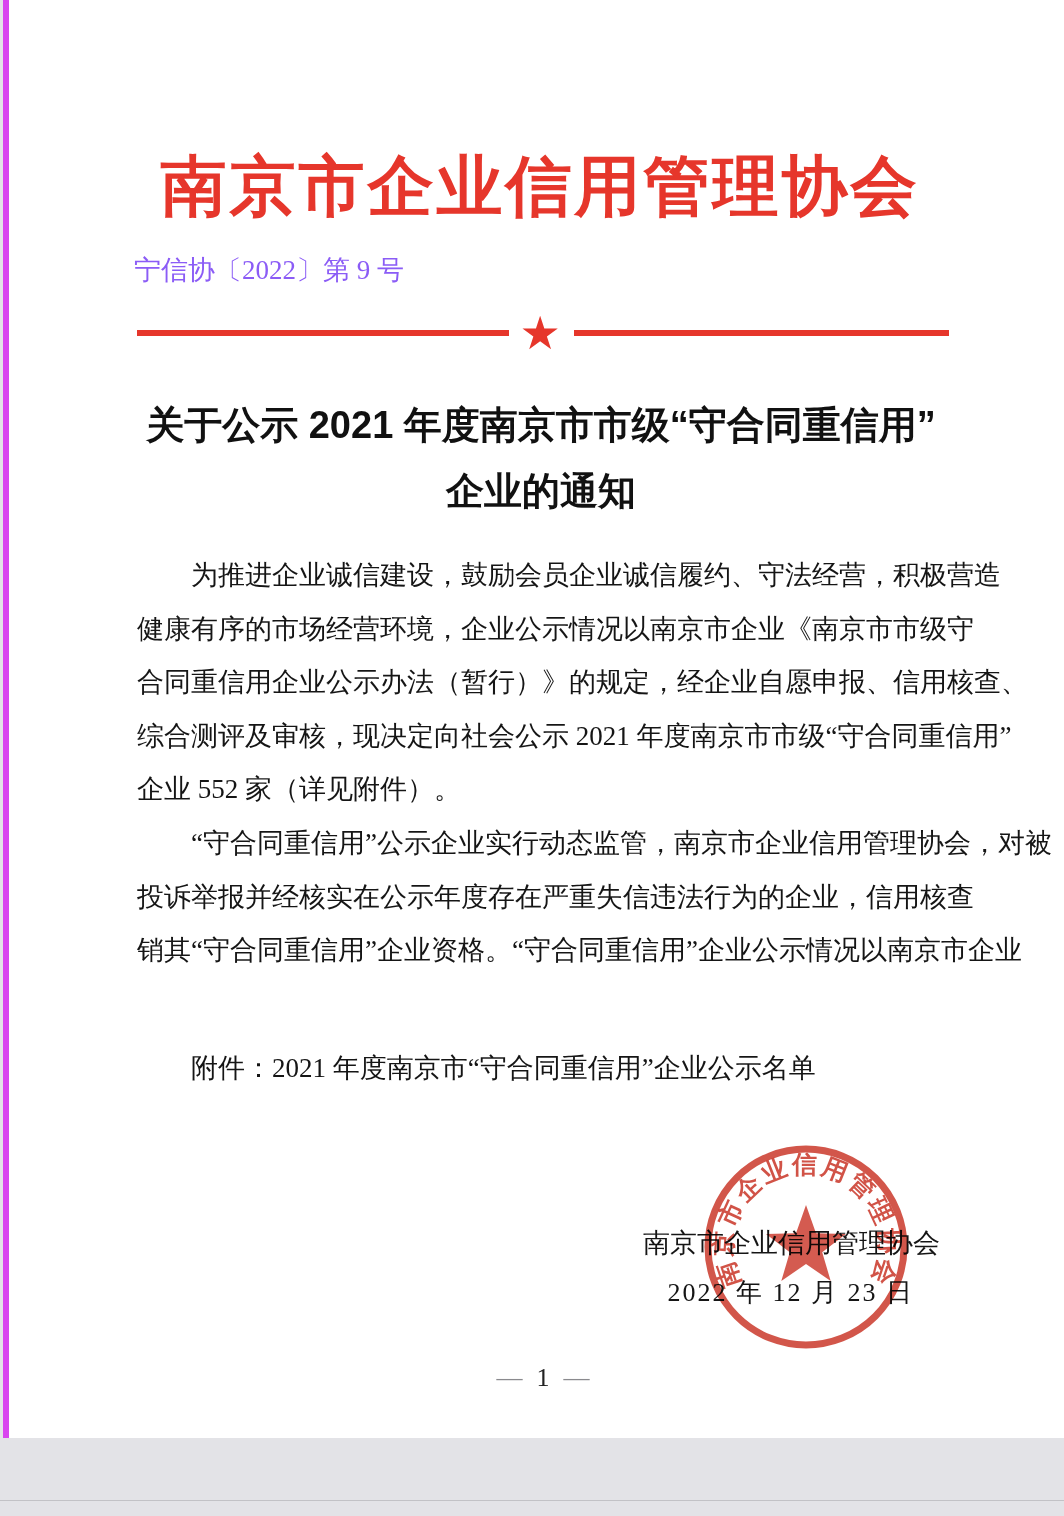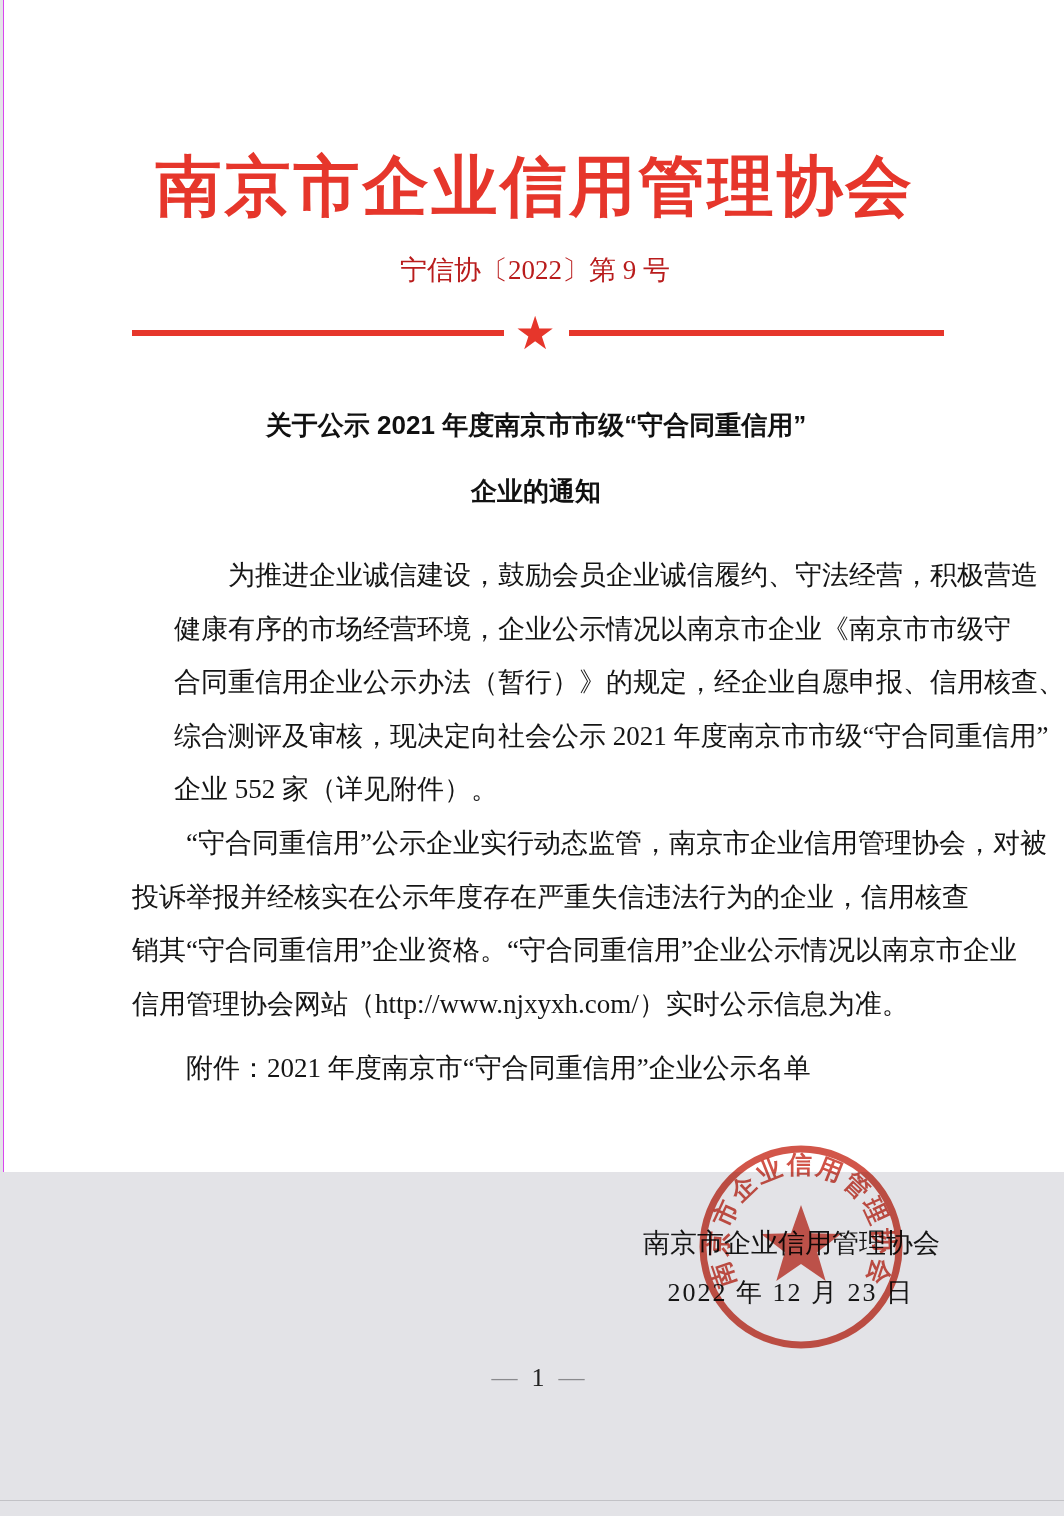--- a/index.html
+++ b/index.html
@@ -4,23 +4,23 @@
 <style>
   * { margin: 0; padding: 0; box-sizing: border-box; }
   html, body { width: 1064px; height: 1516px; overflow: hidden; }
   body {
     background: #e3e3e7;
     font-family: "Liberation Serif", "DejaVu Serif", serif;
   }
   .paper {
     position: absolute;
     left: 3px; top: 0;
-    width: 1061px; height: 1172px;
+    width: 1061px; height: 1438px;
     background: #ffffff;
-    border-left: 1px solid #d946ef;
+    border-left: 6px solid #d946ef;
   }
   .canvas-strip {
     position: absolute;
     left: 0; top: 1500px;
     width: 1064px; height: 16px;
     background: #e3e3e7;
     border-top: 1px solid #c2c2c6;
   }
   
   .org-title {
@@ -34,23 +34,23 @@
     font-size: 66px;
     letter-spacing: 3px;
     color: #e6362b;
     white-space: nowrap;
   }
   .doc-number {
     position: absolute;
     left: 125px; top: 248px;
     width: 812px; height: 44px;
     line-height: 44px;
-    text-align: center;
+    text-align: left;
     font-size: 27px;
-    color: #b91c1c;
+    color: #8b5cf6;
     white-space: nowrap;
   }
   
   .divider {
     position: absolute;
     left: 128px; top: 307px;
     width: 812px; height: 52px;
   }
   .divider .line {
     position: absolute;
@@ -69,42 +69,42 @@
     color: #e6362b;
   }
   
   .doc-title {
     position: absolute;
     left: 110px; top: 392px;
     width: 844px;
     text-align: center;
     font-family: "Liberation Sans", "DejaVu Sans", sans-serif;
     font-weight: bold;
-    font-size: 26px;
+    font-size: 38px;
     color: #111;
   }
   .doc-title .t-line { height: 66px; line-height: 66px; white-space: nowrap; }
   
   .bodyblock {
     position: absolute;
     left: 128px;
     width: 812px;
     font-size: 27px;
     color: #151515;
   }
   .bodyblock .b-line {
     height: 53.5px;
     line-height: 53.5px;
     white-space: nowrap;
     text-align: justify;
     text-align-last: justify;
   }
   .bodyblock .b-line.indent { text-indent: 54px; }
   .bodyblock .b-line.lastline { text-align-last: left; white-space: normal; }
-  #para1 { top: 549px; margin-left: 42px; }
+  #para1 { top: 549px; }
   #para2 { top: 817px; }
   #attach { top: 1042px; }
   #attach .b-line { text-align-last: left; }
   
   .sig-org {
     position: absolute;
     right: 124px; top: 1216px;
     height: 54px; line-height: 54px;
     font-size: 27px;
     color: #151515;
@@ -168,21 +168,20 @@
     <div class="b-line">健康有序的市场经营环境，企业公示情况以南京市企业《南京市市级守</div>
     <div class="b-line">合同重信用企业公示办法（暂行）》的规定，经企业自愿申报、信用核查、</div>
     <div class="b-line">综合测评及审核，现决定向社会公示 2021 年度南京市市级“守合同重信用”</div>
     <div class="b-line lastline">企业 552 家（详见附件）。</div>
   </div>
 
   <div class="bodyblock" id="para2">
     <div class="b-line indent">“守合同重信用”公示企业实行动态监管，南京市企业信用管理协会，对被</div>
     <div class="b-line">投诉举报并经核实在公示年度存在严重失信违法行为的企业，信用核查</div>
     <div class="b-line">销其“守合同重信用”企业资格。“守合同重信用”企业公示情况以南京市企业</div>
-    <div class="b-line lastline">信用管理协会网站（http://www.njxyxh.com/）实时公示信息为准。</div>
   </div>
 
   <div class="bodyblock" id="attach">
     <div class="b-line indent">附件：2021 年度南京市“守合同重信用”企业公示名单</div>
   </div>
 
   <div class="sig-org">南京市企业信用管理协会</div>
   <div class="sig-date">2022 年 12 月 23 日</div>
 
   <svg class="seal" viewBox="0 0 210 210">

